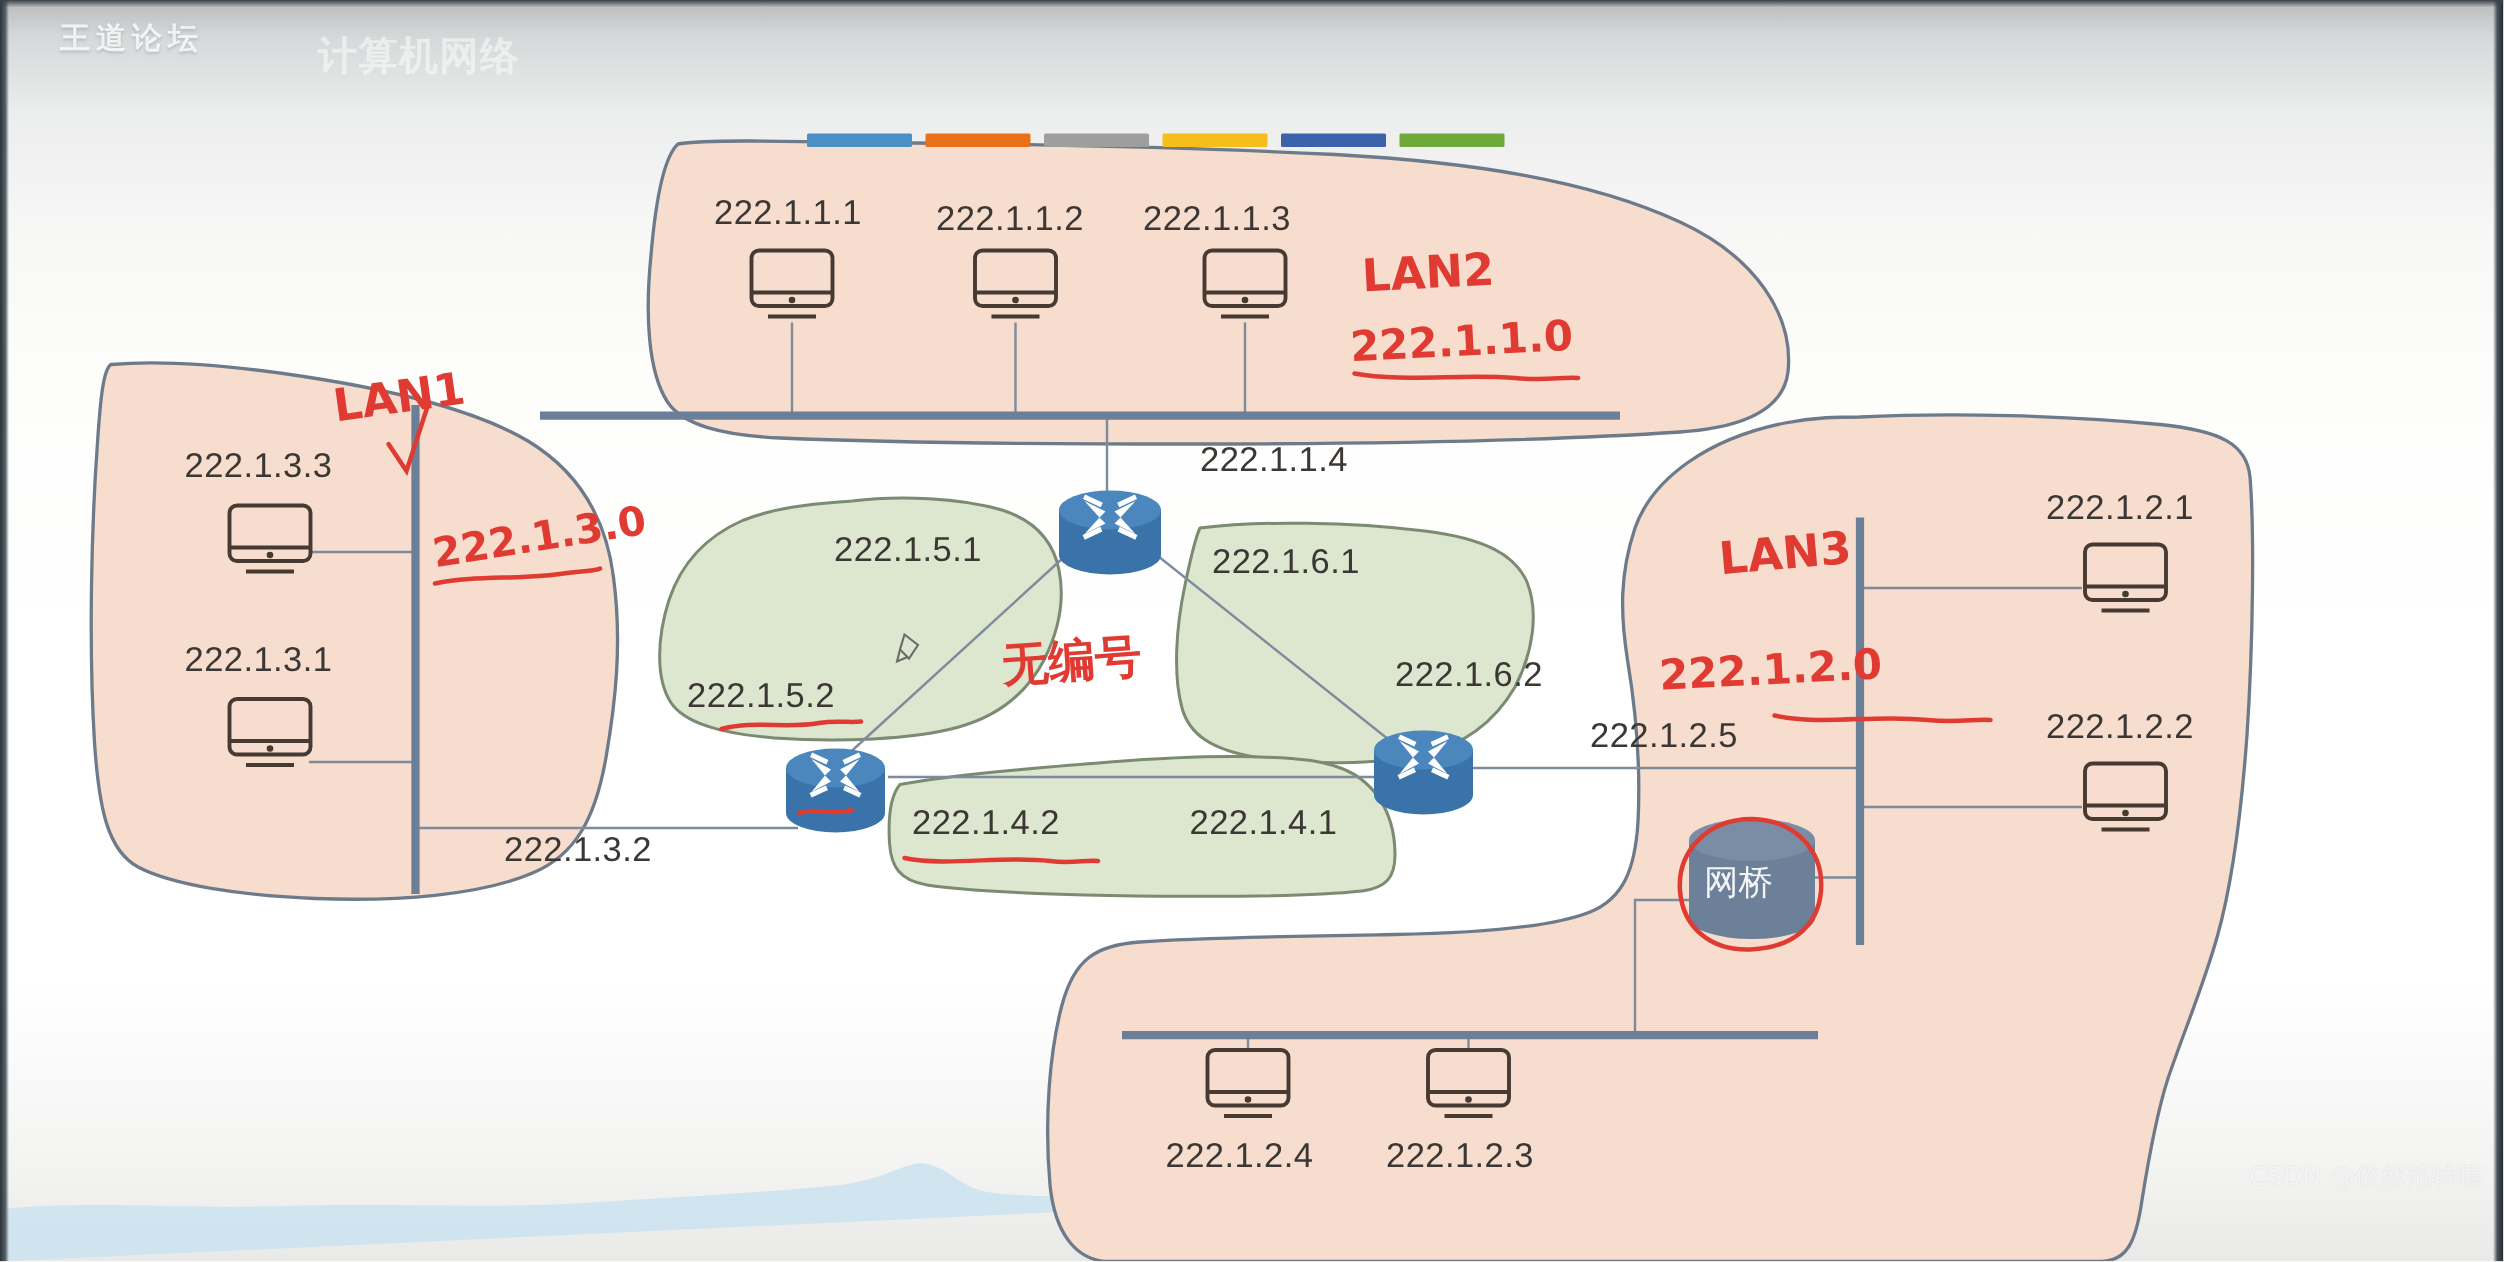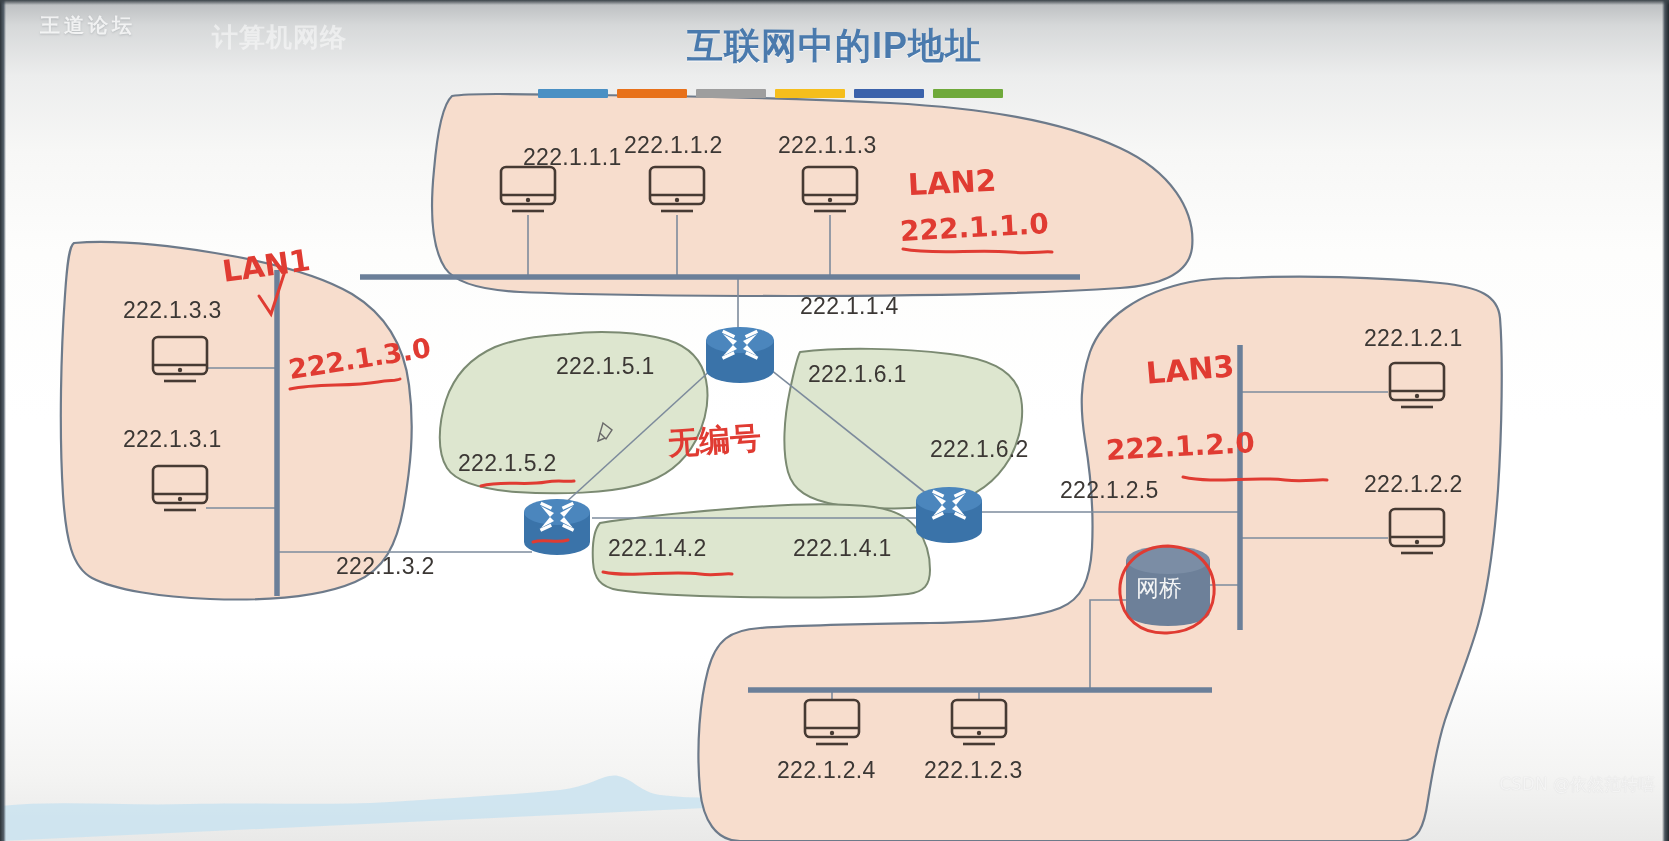--- a/index.html
+++ b/index.html
@@ -305,37 +305,36 @@
 
       <path d="M533 542 C545 538 556 544 568 540"></path>
 
       <path d="M603 572 C632 578 668 570 700 574 C715 576 724 573 732 574"></path>
 
       <path d="M1168 546 C1198 547 1216 568 1214 594 C1212 618 1194 632 1167 633
                C1140 634 1122 618 1120 594 C1118 568 1138 546 1168 546 Z"></path>
     </g>
   </svg>
 
-  <div class="title">互联网中的IP地址</div>
   <div class="bars">
     <span style="background:#4a90c4"></span>
     <span style="background:#e8711a"></span>
     <span style="background:#9e9e9e"></span>
     <span style="background:#f5be1c"></span>
     <span style="background:#3b62ab"></span>
     <span style="background:#6fa93a"></span>
   </div>
 
   <div class="wm-tl">王道论坛</div>
   <div class="wm-tl2">计算机网络</div>
   <div class="wm-br">CSDN @依然范特嘻</div>
 
-  <div class="ip" style="left:476px; top:144px;margin-left:47px;">222.1.1.1</div>
+  <div class="ip" style="left:476px; top:128px;">222.1.1.1</div>
   <div class="ip" style="left:624px; top:132px;">222.1.1.2</div>
-  <div class="ip" style="left:778px; top:132px;">222.1.1.3</div>
+  <div class="ip" style="left:762px; top:132px;">222.1.1.3</div>
   <div class="ip" style="left:800px; top:293px;">222.1.1.4</div>
 
   <div class="ip" style="left:123px; top:297px;">222.1.3.3</div>
   <div class="ip" style="left:123px; top:426px;">222.1.3.1</div>
   <div class="ip" style="left:336px; top:533px;margin-top:20px;">222.1.3.2</div>
 
   <div class="ip" style="left:556px; top:353px;">222.1.5.1</div>
   <div class="ip" style="left:458px; top:450px;">222.1.5.2</div>
   <div class="ip" style="left:808px; top:361px;text-align:right;">222.1.6.1</div>
   <div class="ip" style="left:930px; top:436px;">222.1.6.2</div>

